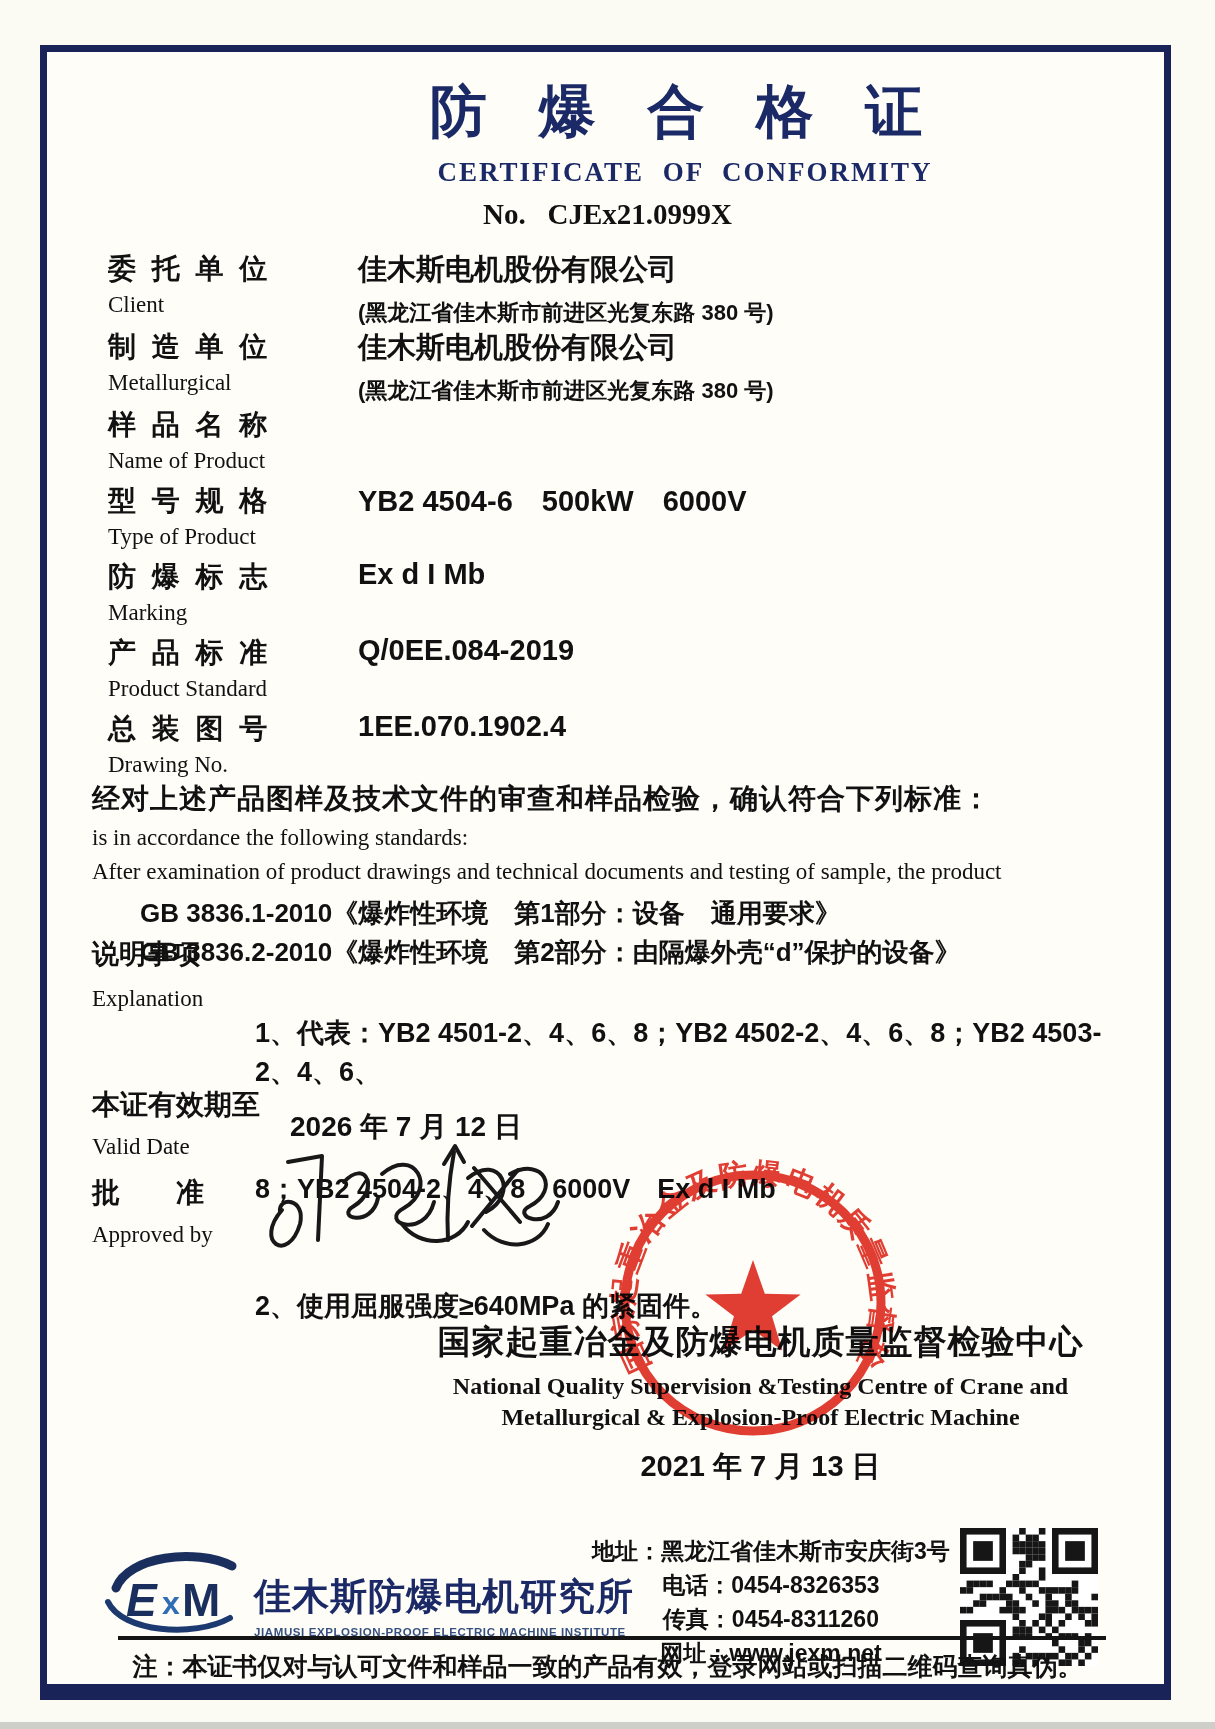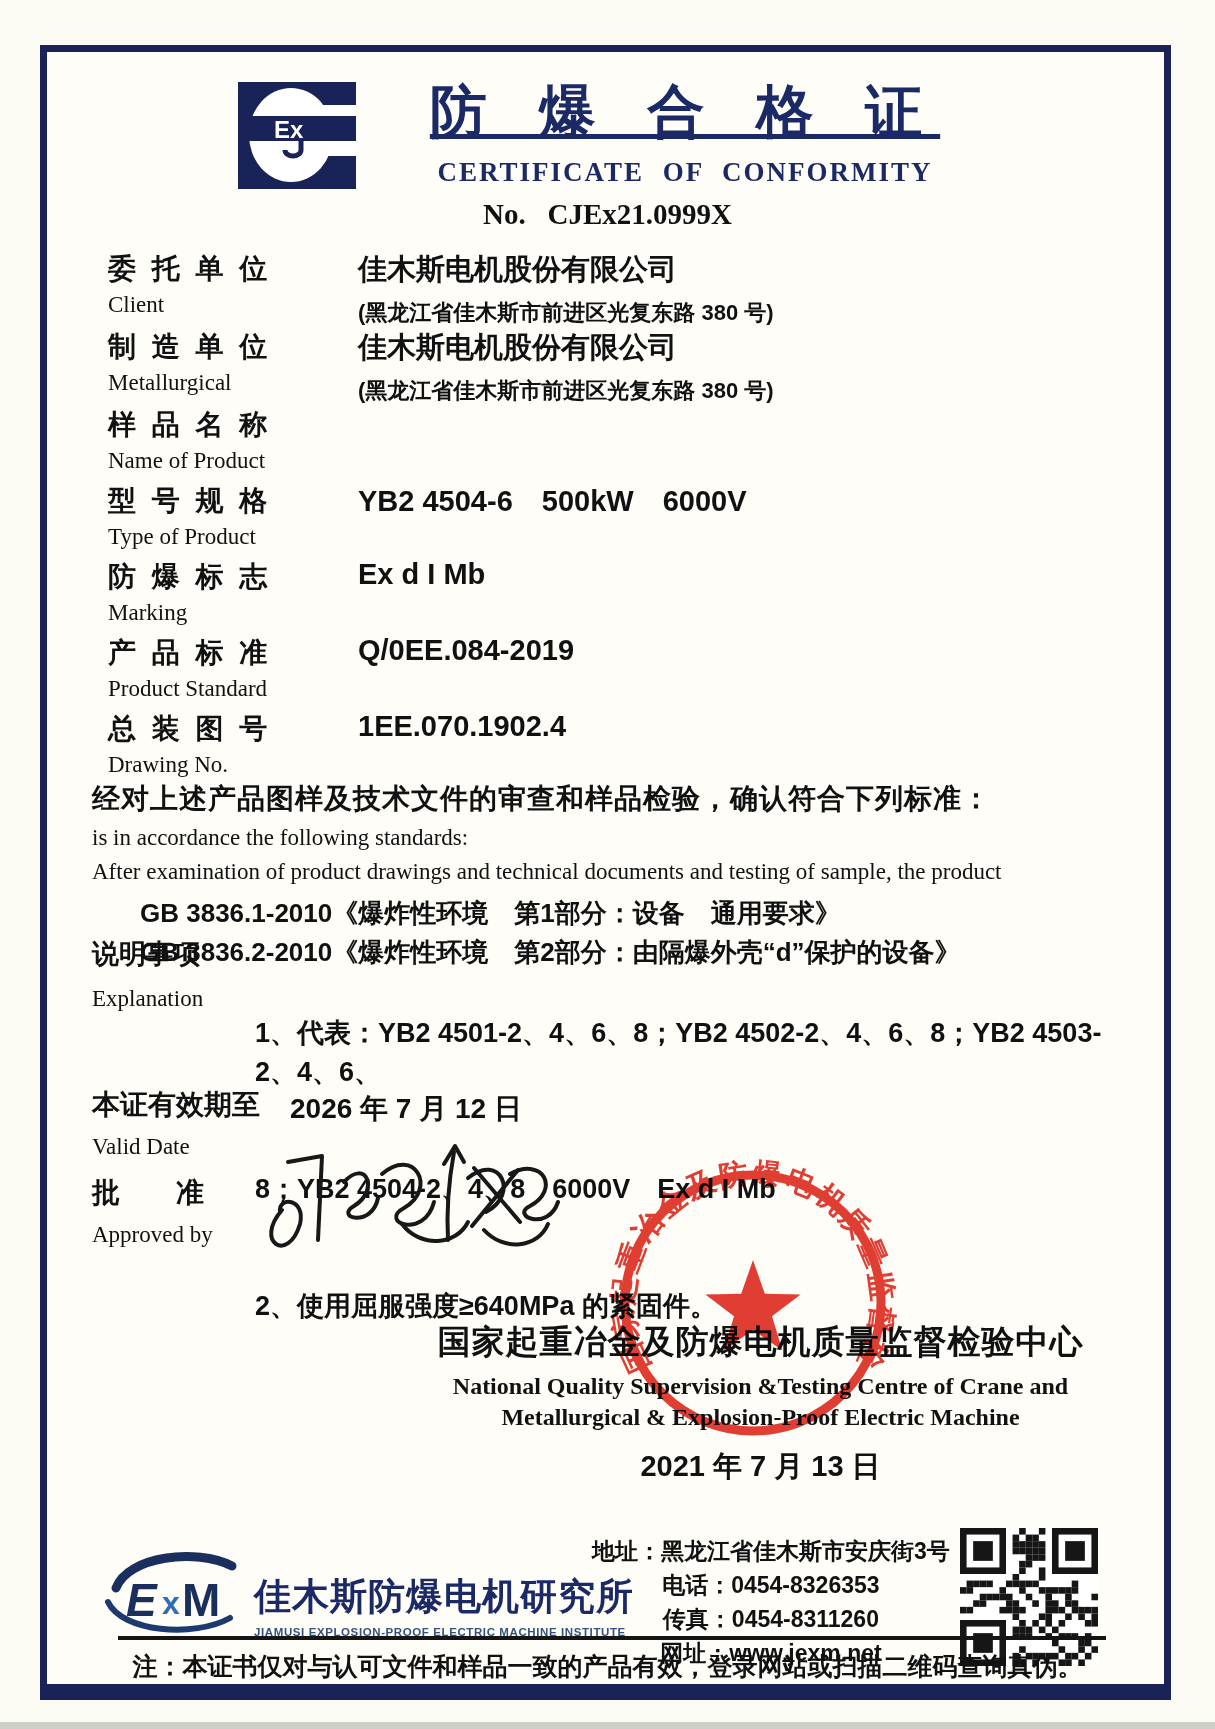--- a/index.html
+++ b/index.html
@@ -16,21 +16,21 @@
     box-sizing:border-box;
     border:7px solid #1a2357;border-bottom:16px solid #1a2357;
     background:#fefdf8;
   }
   .scan-edge{position:absolute;left:0;top:1722px;width:1215px;height:7px;background:#cfcfca;}
   .serif{font-family:"Liberation Serif","DejaVu Serif",serif;}
 
   
   .logo-cjex{position:absolute;left:238px;top:82px;}
   .header-titles{position:absolute;left:355px;top:74px;width:660px;text-align:center;}
-  .title-cn{font-size:57px;font-weight:bold;color:#1b2a66;letter-spacing:18px;white-space:nowrap;text-decoration:underline;}
+  .title-cn{font-size:57px;font-weight:bold;color:#1b2a66;letter-spacing:18px;white-space:nowrap;}
   .title-en{font-size:27px;font-weight:bold;color:#1b2a66;letter-spacing:2px;word-spacing:10px;margin-top:6px;}
   .cert-no{position:absolute;left:0;top:198px;width:1215px;text-align:center;font-size:29px;font-weight:bold;white-space:pre;}
 
   
   .rows{position:absolute;left:108px;top:250px;width:1010px;}
   .row{display:flex;min-height:76px;align-items:flex-start;}
   .lab{width:250px;flex:none;}
   .lab-cn{font-size:28px;font-weight:bold;letter-spacing:4px;white-space:pre;}
   .lab-en{font-size:23px;margin-top:4px;font-family:"Liberation Serif","DejaVu Serif",serif;}
   .val{flex:1;}
@@ -45,21 +45,21 @@
 
   
   .explain{position:absolute;left:92px;top:936px;width:1050px;display:flex;}
   .ex-lab{width:163px;flex:none;}
   .ex-lab-cn{font-size:27px;font-weight:bold;}
   .ex-lab-en{font-size:23px;margin-top:14px;font-family:"Liberation Serif","DejaVu Serif",serif;}
   .ex-items{flex:1;font-size:27px;font-weight:bold;line-height:39px;white-space:pre-wrap;}
 
   
   .valid{position:absolute;left:92px;top:1086px;}
-  .valid .value{position:absolute;left:198px;top:4px;font-size:28px;font-weight:bold;white-space:nowrap;}
+  .valid .value{position:absolute;left:198px;top:22px;font-size:28px;font-weight:bold;white-space:nowrap;}
   
   .approved{position:absolute;left:92px;top:1174px;}
   .block-cn{font-size:28px;font-weight:bold;white-space:pre;}
   .block-en{font-size:23px;margin-top:10px;font-family:"Liberation Serif","DejaVu Serif",serif;}
   .signature{position:absolute;left:252px;top:1140px;}
 
   
   .issuer{position:absolute;left:398px;top:1320px;width:725px;text-align:center;}
   .org-cn{font-size:33px;font-weight:bold;letter-spacing:1px;white-space:nowrap;}
   .org-en{font-size:24px;font-weight:bold;line-height:31px;margin-top:6px;font-family:"Liberation Serif","DejaVu Serif",serif;}
@@ -76,31 +76,20 @@
   .qr{position:absolute;left:960px;top:1528px;}
   .rule{position:absolute;left:118px;top:1636px;width:988px;height:4px;background:#151515;}
   .note{position:absolute;left:0;top:1650px;width:1215px;text-align:center;font-size:25px;font-weight:bold;white-space:nowrap;}
 </style>
 </head>
 <body>
 
 <div class="page">
   <div class="frame"></div>
 
-  <div class="logo-cjex">
-    <svg width="118" height="107" viewBox="0 0 118 107">
-      <rect x="0" y="0" width="118" height="107" fill="#1a2357"></rect>
-      <ellipse cx="53" cy="53" rx="42" ry="47" fill="#ffffff"></ellipse>
-      <rect x="0" y="34" width="118" height="25" fill="#1a2357"></rect>
-      <rect x="55" y="23" width="63" height="11" fill="#ffffff"></rect>
-      <rect x="30" y="59" width="88" height="15" fill="#ffffff"></rect>
-      <path d="M63,59 v9 a8,6 0 0 1 -16,0" fill="none" stroke="#1a2357" stroke-width="5"></path>
-      <text x="36" y="56" font-size="24" font-weight="bold" fill="#ffffff" font-family="Liberation Sans, DejaVu Sans, sans-serif">Ex</text>
-    </svg>
-  </div>
 
   <div class="header-titles">
     <div class="title-cn">防 爆 合 格 证</div>
     <div class="title-en serif">CERTIFICATE OF CONFORMITY</div>
   </div>
   <div class="cert-no serif">No.   CJEx21.0999X</div>
 
   <div class="rows">
     <div class="row">
       <div class="lab">

